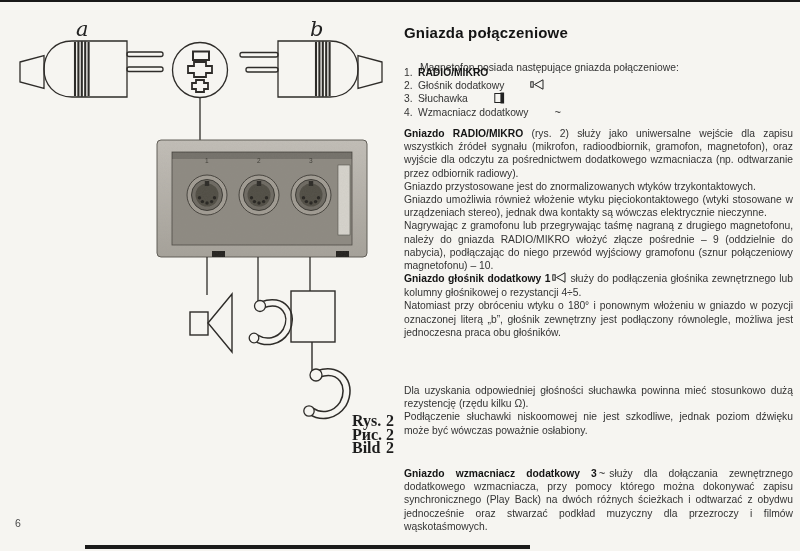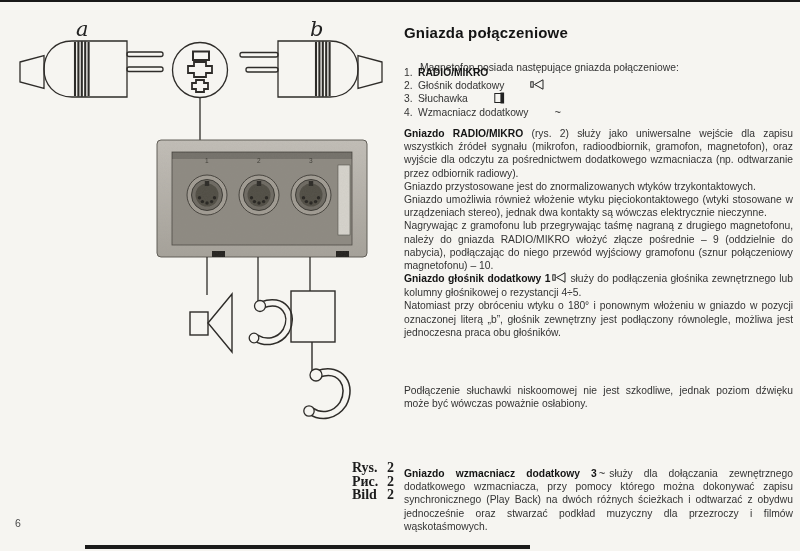--- a/index.html
+++ b/index.html
@@ -18,21 +18,21 @@
   .bold{font-weight:bold;color:#141414;}
   .sec{position:absolute;left:404px;width:389px;font-size:10.3px;line-height:13.2px;
        text-align:justify;color:#333;}
   .sec p{margin:0;}
   .lead{font-weight:bold;color:#141414;}
   .s1{top:127px}.s2{top:272px}.s3{top:384px}.s4{top:467px}
   .icn{display:inline-block;vertical-align:-1px;margin:0 4px 0 2px;}
   .sine{font-size:11px;color:#222;margin:0 4px 0 2px;display:inline-block;}
   .figure{left:0;top:0;}
   .caption{left:352px;top:414px;width:42px;font-family:"Liberation Serif", serif;
-           font-weight:bold;font-size:14px;line-height:13.6px;color:#1d1d1d;margin-top:47px;}
+           font-weight:bold;font-size:16px;line-height:13.6px;color:#1d1d1d;}
   .caption .row{display:flex;justify-content:space-between;}
 </style>
 </head>
 <body>
 
 <div class="page">
 
   <div class="abs toprule"></div>
 
   <svg class="abs figure" width="400" height="480" viewBox="0 0 400 480">
@@ -219,20 +219,21 @@
 
   <div class="sec s2">
     <p><strong class="lead">Gniazdo głośnik dodatkowy 1</strong><span class="icn"><svg width="14" height="11" viewBox="0 0 14 11">
             <rect x="0.8" y="2.8" width="2.4" height="5.4" fill="none" stroke="#222"></rect>
             <polygon points="4.5,5.5 13,0.8 13,10.2" fill="none" stroke="#222"></polygon>
           </svg></span><span>służy do podłączenia głośnika zewnętrznego lub kolumny głośnikowej o rezystancji 4÷5.</span></p>
     <p>Natomiast przy obróceniu wtyku o 180° i ponownym włożeniu w gniazdo w pozycji oznaczonej literą „b”, głośnik zewnętrzny jest podłączony równolegle, możliwa jest jednoczesna praca obu głośników.</p>
   </div>
 
   <div class="sec s3">
+    <p>Dla uzyskania odpowiedniej głośności słuchawka powinna mieć stosunkowo dużą rezystencję (rzędu kilku Ω).</p>
     <p>Podłączenie słuchawki niskoomowej nie jest szkodliwe, jednak poziom dźwięku może być wówczas poważnie osłabiony.</p>
   </div>
 
   <div class="sec s4">
     <p><strong class="lead">Gniazdo wzmacniacz dodatkowy 3</strong><span class="sine">~</span><span>służy dla dołączania zewnętrznego dodatkowego wzmacniacza, przy pomocy którego można dokonywać zapisu synchronicznego (Play Back) na dwóch różnych ścieżkach i odtwarzać z obydwu jednocześnie oraz stwarzać podkład muzyczny dla przezroczy i filmów wąskotaśmowych.</span></p>
   </div>
 
   <div class="abs botbar"></div>
 
 </div>

